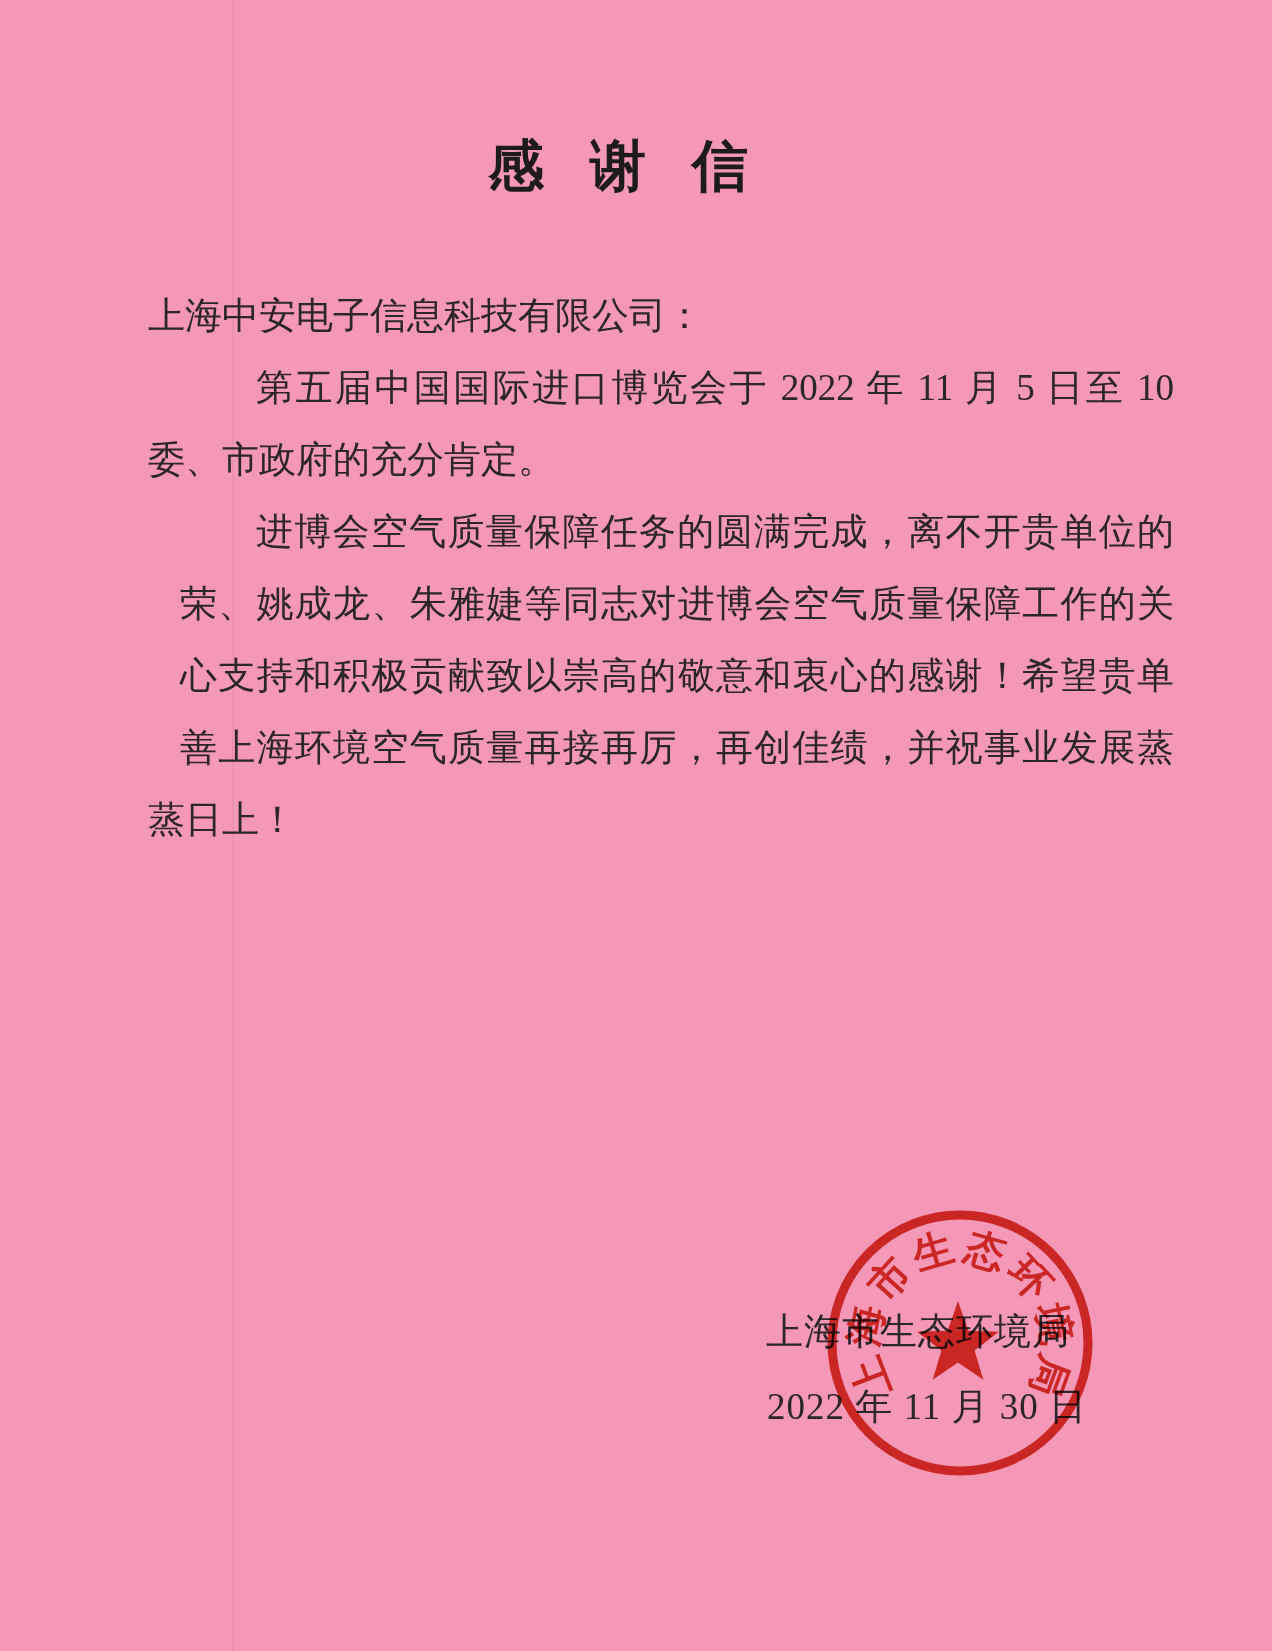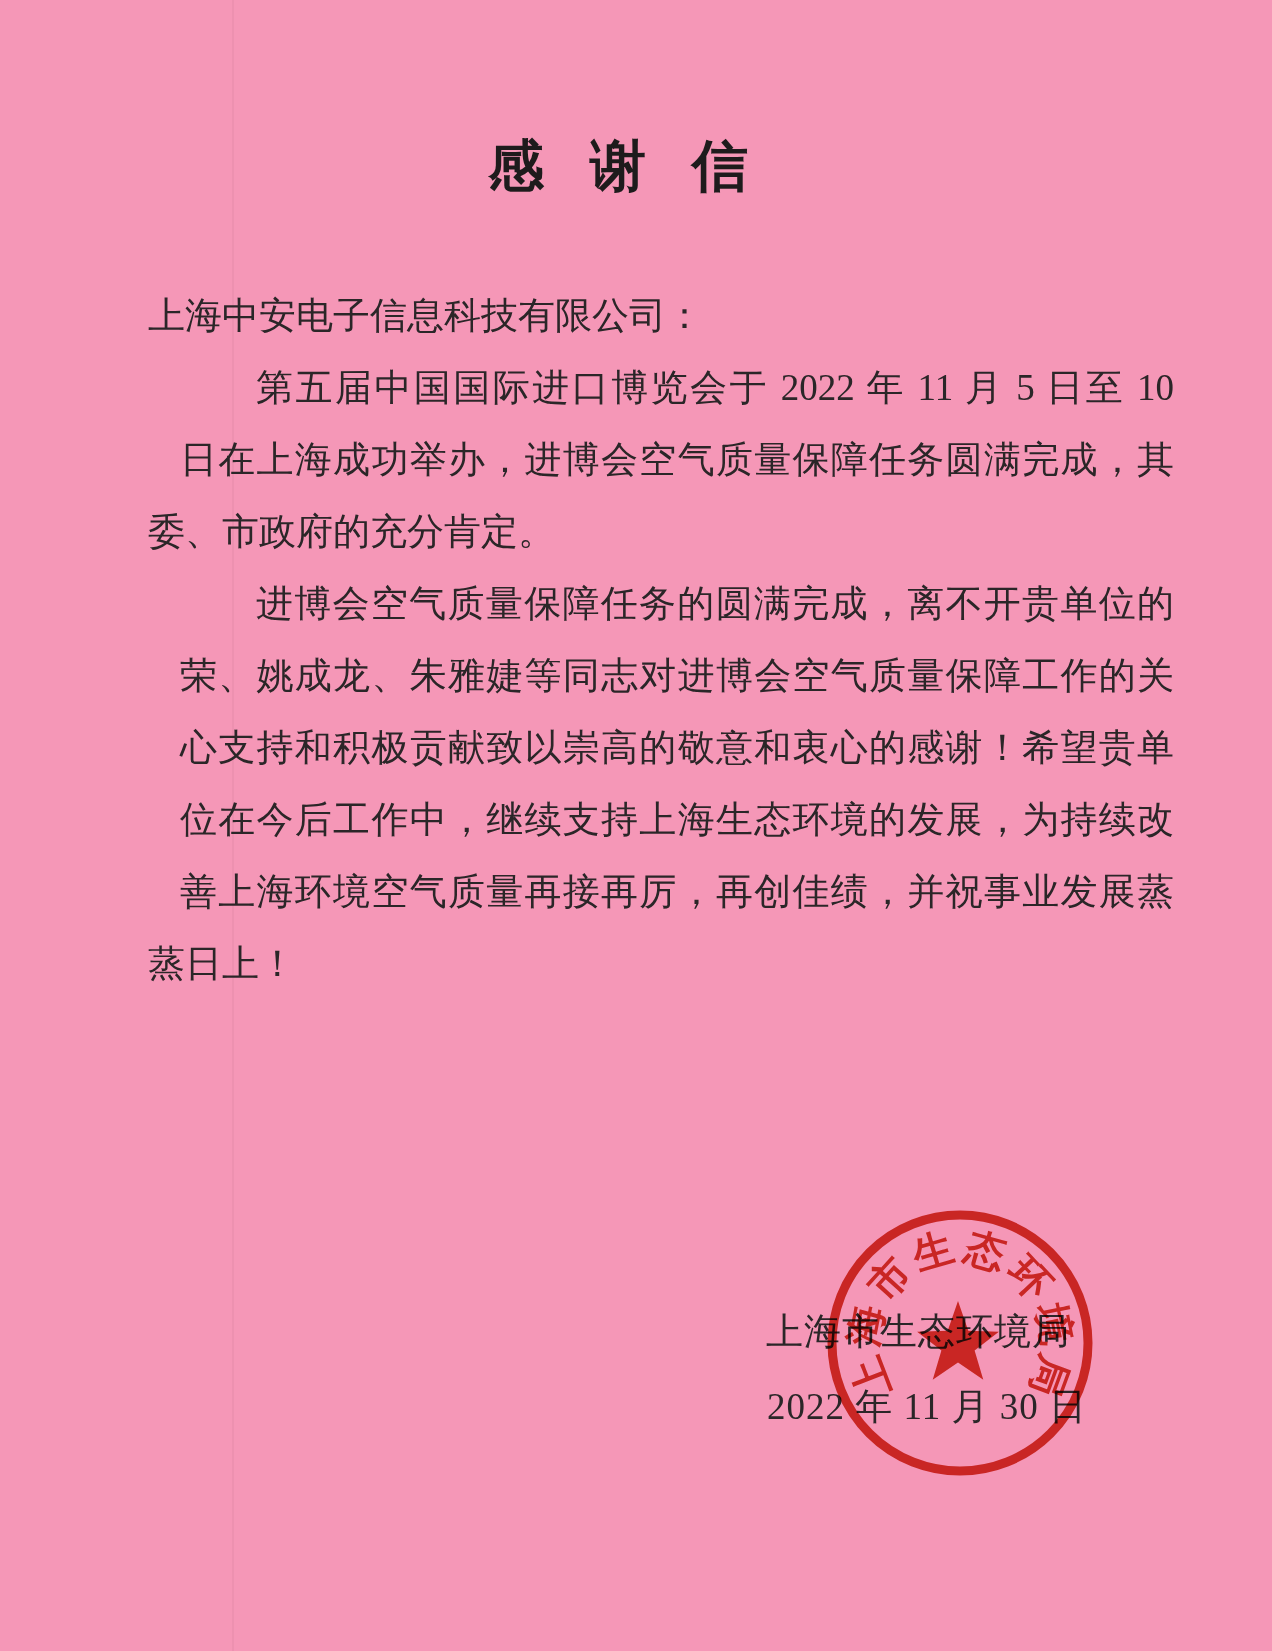--- a/index.html
+++ b/index.html
@@ -99,26 +99,24 @@
 
 <div class="page">
 
   <div class="fold-line"></div>
 
   <h1 class="title">感 谢 信</h1>
 
   <div class="body-text">
     <div class="body-line">上海中安电子信息科技有限公司：</div>
     <div class="body-line fill indent">第五届中国国际进口博览会于 2022 年 11 月 5 日至 10</div>
-    <div class="body-line fill">日在上海成功举办，进博会空气质量保障任务圆满完成，其</div>
     <div class="body-line">委、市政府的充分肯定。</div>
     <div class="body-line fill indent">进博会空气质量保障任务的圆满完成，离不开贵单位的</div>
     <div class="body-line fill">荣、姚成龙、朱雅婕等同志对进博会空气质量保障工作的关</div>
     <div class="body-line fill">心支持和积极贡献致以崇高的敬意和衷心的感谢！希望贵单</div>
-    <div class="body-line fill">位在今后工作中，继续支持上海生态环境的发展，为持续改</div>
     <div class="body-line fill">善上海环境空气质量再接再厉，再创佳绩，并祝事业发展蒸</div>
     <div class="body-line">蒸日上！</div>
   </div>
 
   <div class="sign-org">上海市生态环境局</div>
   <div class="sign-date">2022 年 11 月 30 日</div>
 
   <svg class="seal" viewBox="-137 -137 274 274" xmlns="http://www.w3.org/2000/svg">
 
     <circle cx="0" cy="0" r="128" fill="none" stroke="#ce2f1f" stroke-width="9"></circle>

